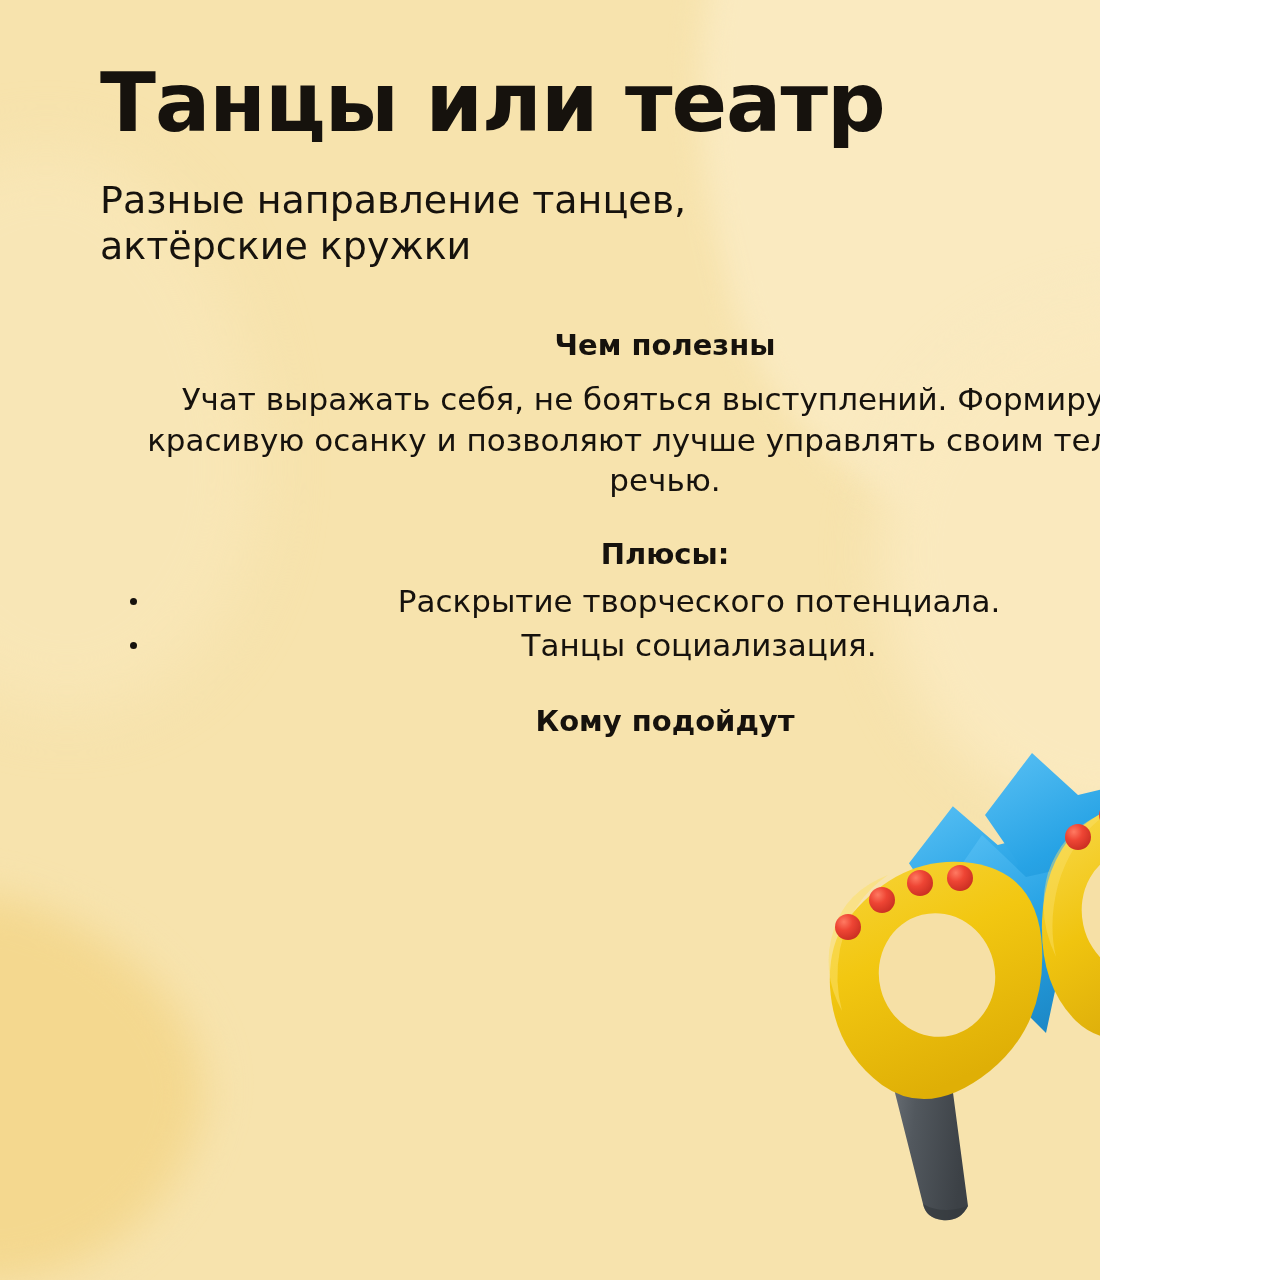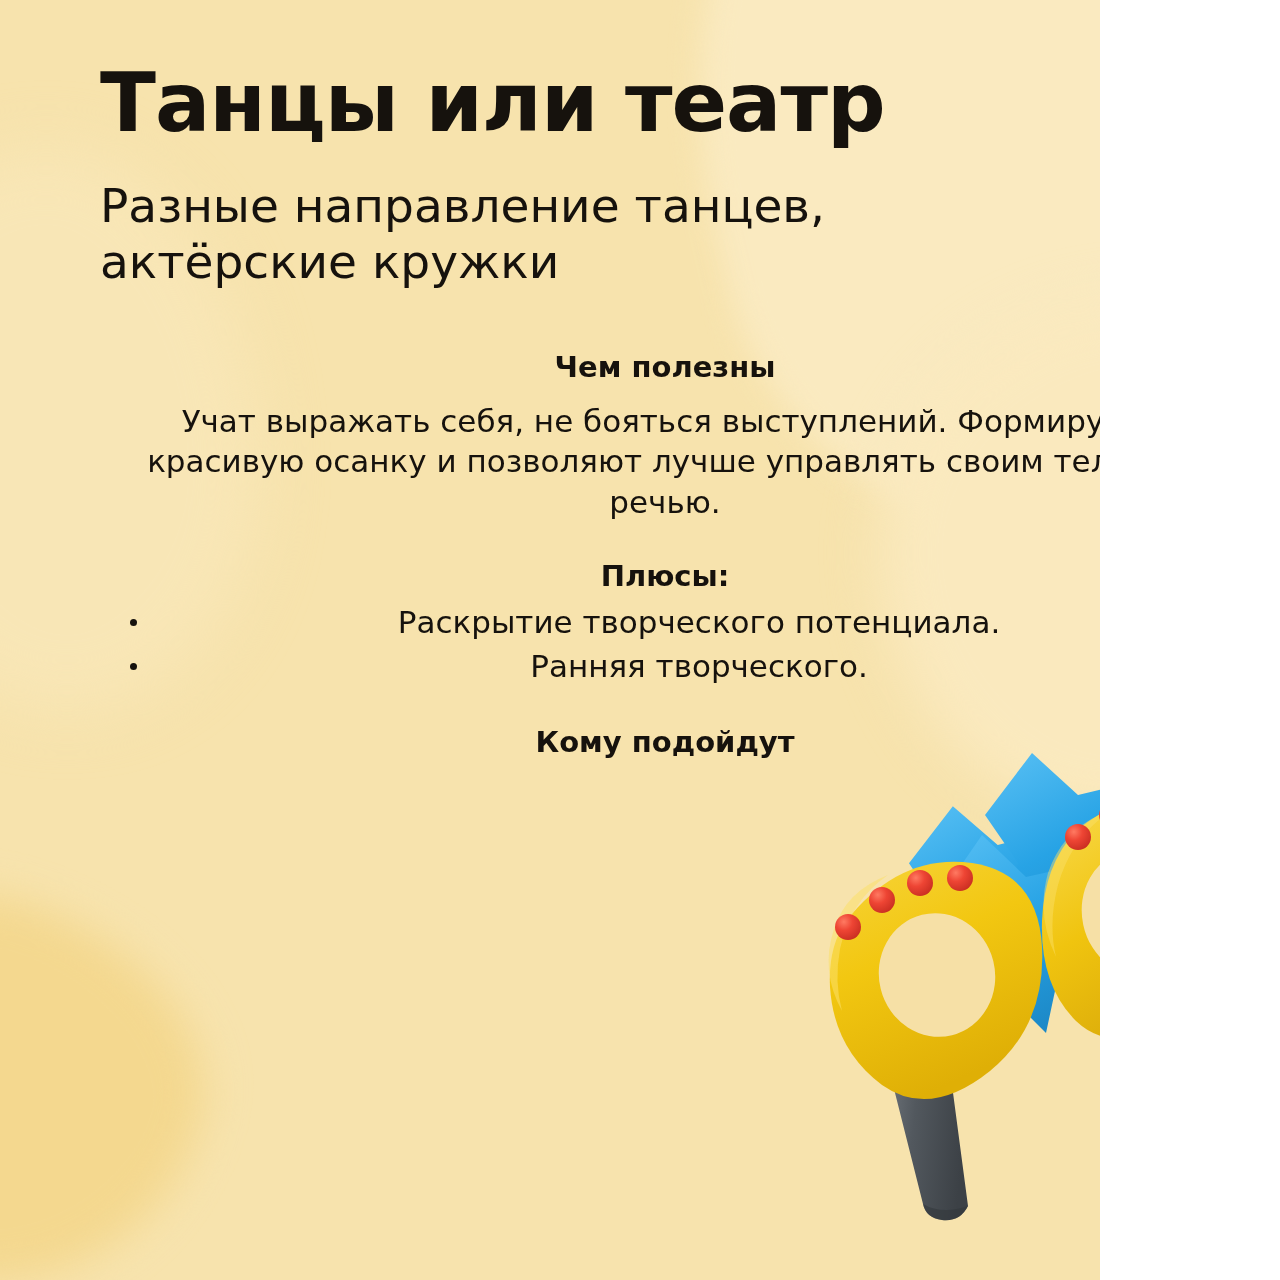--- a/index.html
+++ b/index.html
@@ -84,21 +84,21 @@
     font-size: 82px;
     line-height: 1.0;
     font-weight: 700;
     letter-spacing: -1px;
     color: #16120D;
     margin: 0 0 34px 0;
     font-family: "DejaVu Sans", "Liberation Sans", sans-serif;
   }
 
   .subtitle {
-    font-size: 47px;
+    font-size: 38px;
     line-height: 1.20;
     font-weight: 400;
     color: #16120D;
     margin: 0 0 58px 0;
     max-width: 790px;
   }
 
   .section { margin-bottom: 36px; text-align: center; }
   .section:last-child { margin-bottom: 0; }
 
@@ -175,21 +175,21 @@
 
     <div class="section">
       <p class="sec-head">Чем полезны</p>
       <p class="sec-body sec-body-wide">Учат выражать себя, не бояться выступлений. Формируют красивую осанку и позволяют лучше управлять своим телом и речью.</p>
     </div>
 
     <div class="section">
       <p class="sec-head">Плюсы:</p>
       <ul class="bullets">
         <li>Раскрытие творческого потенциала.</li>
-        <li>Ранняя творческого.</li>
+        <li>Танцы социализация.</li>
       </ul>
     </div>
 
     <div class="section">
       <p class="sec-head">Кому подойдут</p>
     </div>
 
   </div>
 
   <div class="mask-illustration">

